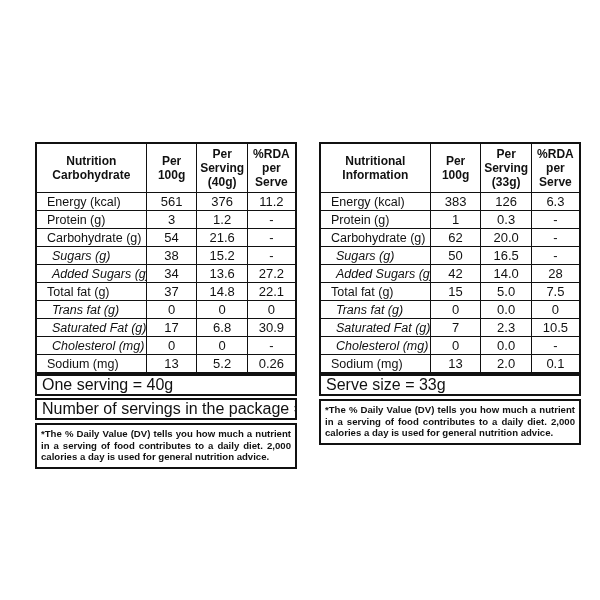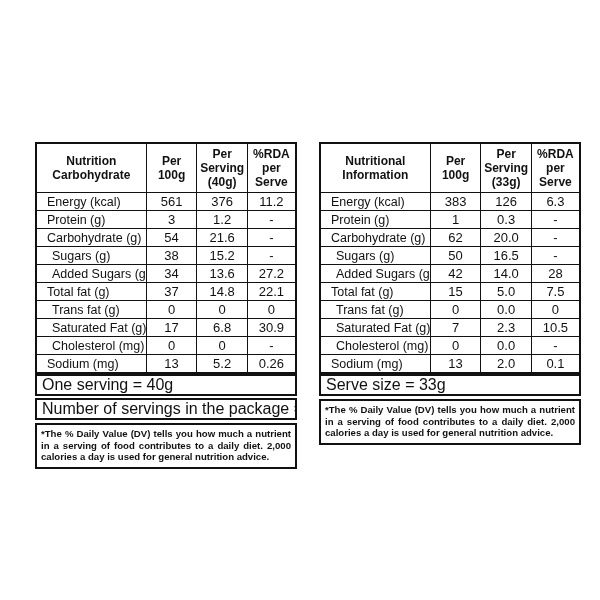--- a/index.html
+++ b/index.html
@@ -48,21 +48,21 @@
     height: 44px;
     padding: 2px 1px;
   }
   tr.data td { height: 17px; }
   td.label {
     text-align: left;
     font-size: 12.5px;
     padding: 0 2px 0 10px;
     white-space: nowrap;
   }
-  td.label.indent { padding-left: 15px; }
+  td.label.indent { padding-left: 15px; font-style: italic; }
   td.val {
     text-align: center;
     font-size: 13px;
     padding: 0 2px;
   }
 
   .note-box {
     border: 2px solid #111;
     font-size: 16px;
     padding: 1px 5px;

